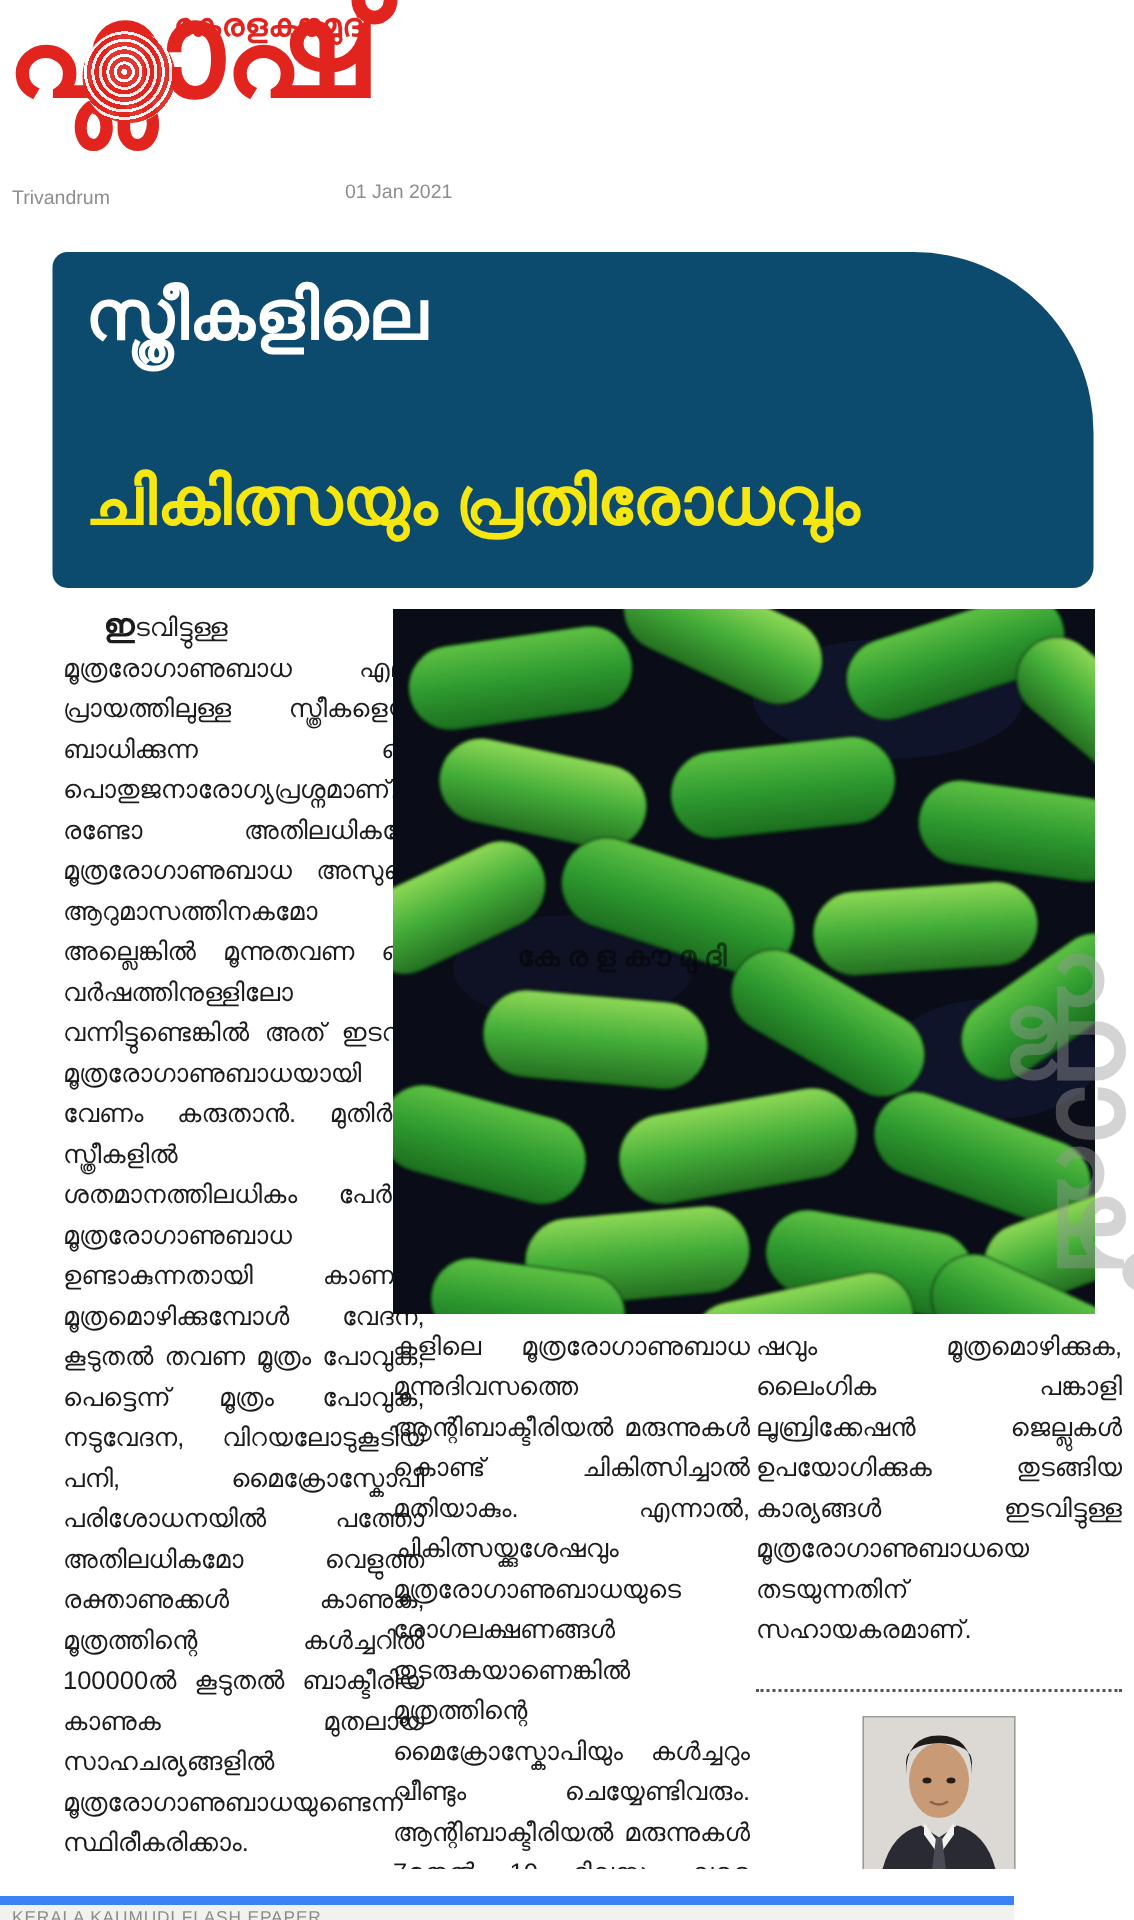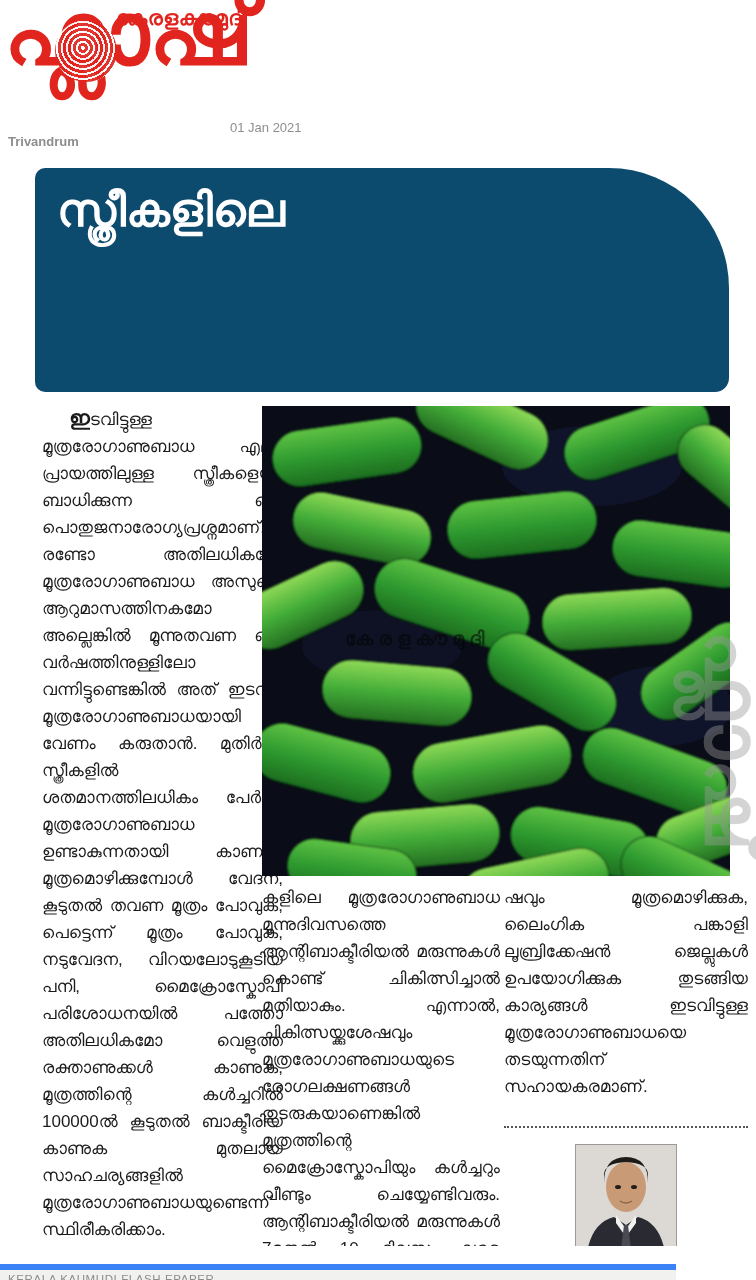--- a/index.html
+++ b/index.html
@@ -7,21 +7,21 @@
         font-family:"Liberation Sans", sans-serif;color:#1b1b1b;}
 
   
   .masthead{position:absolute;left:0;top:0;width:756px;height:140px;}
   .paper-name{position:absolute;left:116px;top:6px;font-size:21px;font-weight:bold;color:#e1241e;letter-spacing:.5px;}
   .logo-word{position:absolute;left:4px;top:-14px;font-size:88px;font-weight:bold;color:#e1241e;line-height:1.1;}
   .logo-spiral{position:absolute;left:55px;top:20px;width:62px;height:62px;border-radius:50%;
     background:repeating-radial-gradient(circle at 45% 45%, #ffffff 0 2px, #e1241e 2px 5px);
     opacity:.92;}
   .dateline{position:absolute;top:118px;left:0;width:756px;font-size:13px;color:#8e8e8e;}
-  .edition{position:absolute;left:8px;top:16px;font-weight:bold;}
+  .edition{position:absolute;left:8px;top:6px;}
   .pubdate{position:absolute;left:230px;top:2px;}
 
   
   .headline-block{position:absolute;left:35px;top:168px;width:694px;height:224px;
     background:#0c4a6e;border-radius:10px 120px 14px 10px;padding:0;box-sizing:border-box;}
   .hl1{position:absolute;left:22px;top:16px;font-size:46px;font-weight:bold;color:#ffffff;line-height:1.15;}
   .hl2{position:absolute;left:22px;top:82px;font-size:44px;font-weight:bold;color:#f7e711;line-height:1.15;}
   .hl3{position:absolute;left:22px;top:142px;font-size:44px;font-weight:bold;color:#f7e711;line-height:1.15;}
 
   
@@ -62,20 +62,21 @@
     <div class="logo-spiral"></div>
     <div class="paper-name">കേരളകൗമുദി</div>
     <div class="dateline">
       <span class="edition">Trivandrum</span>
       <span class="pubdate">01 Jan 2021</span>
     </div>
   </div>
 
   <div class="headline-block">
     <div class="hl1">സ്ത്രീകളിലെ</div>
+    <div class="hl3">ചികിത്സയും പ്രതിരോധവും</div>
   </div>
 
   <div class="col col1">
     <p class="indent lead">ഇടവിട്ടുള്ള മൂത്രരോഗാണുബാധ എല്ലാ പ്രായത്തിലുള്ള സ്ത്രീകളെയും ബാധിക്കുന്ന ഒരു പൊതുജനാരോഗ്യപ്രശ്നമാണ്. രണ്ടോ അതിലധികമോ മൂത്രരോഗാണുബാധ അസുഖം, ആറുമാസത്തിനകമോ അല്ലെങ്കിൽ മൂന്നുതവണ ഒരു വർഷത്തിനുള്ളിലോ വന്നിട്ടുണ്ടെങ്കിൽ അത് ഇടവിട്ട മൂത്രരോഗാണുബാധയായി വേണം കരുതാൻ. മുതിർന്ന സ്ത്രീകളിൽ 50 ശതമാനത്തിലധികം പേർക്ക് മൂത്രരോഗാണുബാധ ഉണ്ടാകുന്നതായി കാണാം. മൂത്രമൊഴിക്കുമ്പോൾ വേദന, കൂടുതൽ തവണ മൂത്രം പോവുക, പെട്ടെന്ന് മൂത്രം പോവുക, നടുവേദന, വിറയലോടുകൂടിയ പനി, മൈക്രോസ്കോപി പരിശോധനയിൽ പത്തോ അതിലധികമോ വെളുത്ത രക്താണുക്കൾ കാണുക, മൂത്രത്തിന്റെ കൾച്ചറിൽ 100000ൽ കൂടുതൽ ബാക്ടീരിയ കാണുക മുതലായ സാഹചര്യങ്ങളിൽ മൂത്രരോഗാണുബാധയുണ്ടെന്ന് സ്ഥിരീകരിക്കാം.</p>
     <p class="indent">വൃക്കയിലുണ്ടാകുന്ന രോഗാണുബാധയ്ക്ക് പൈലോനെഫ്രൈറ്റിസ് എന്നും മൂത്രസഞ്ചിയിലെ രോഗാണുബാധയ്ക്ക് സിസ്റ്റൈറ്റിസ് എന്നും പ്രോസ്റ്റേറ്റിലെ രോഗാണുബാധയ്ക്ക് പ്രോസ്റ്റാറ്റൈറ്റിസ് എന്നും പറയുന്നു.</p>
 
   </div>
 
   <div class="bacteria-wrap">
     <svg viewBox="0 0 468 470" xmlns="http://www.w3.org/2000/svg">

